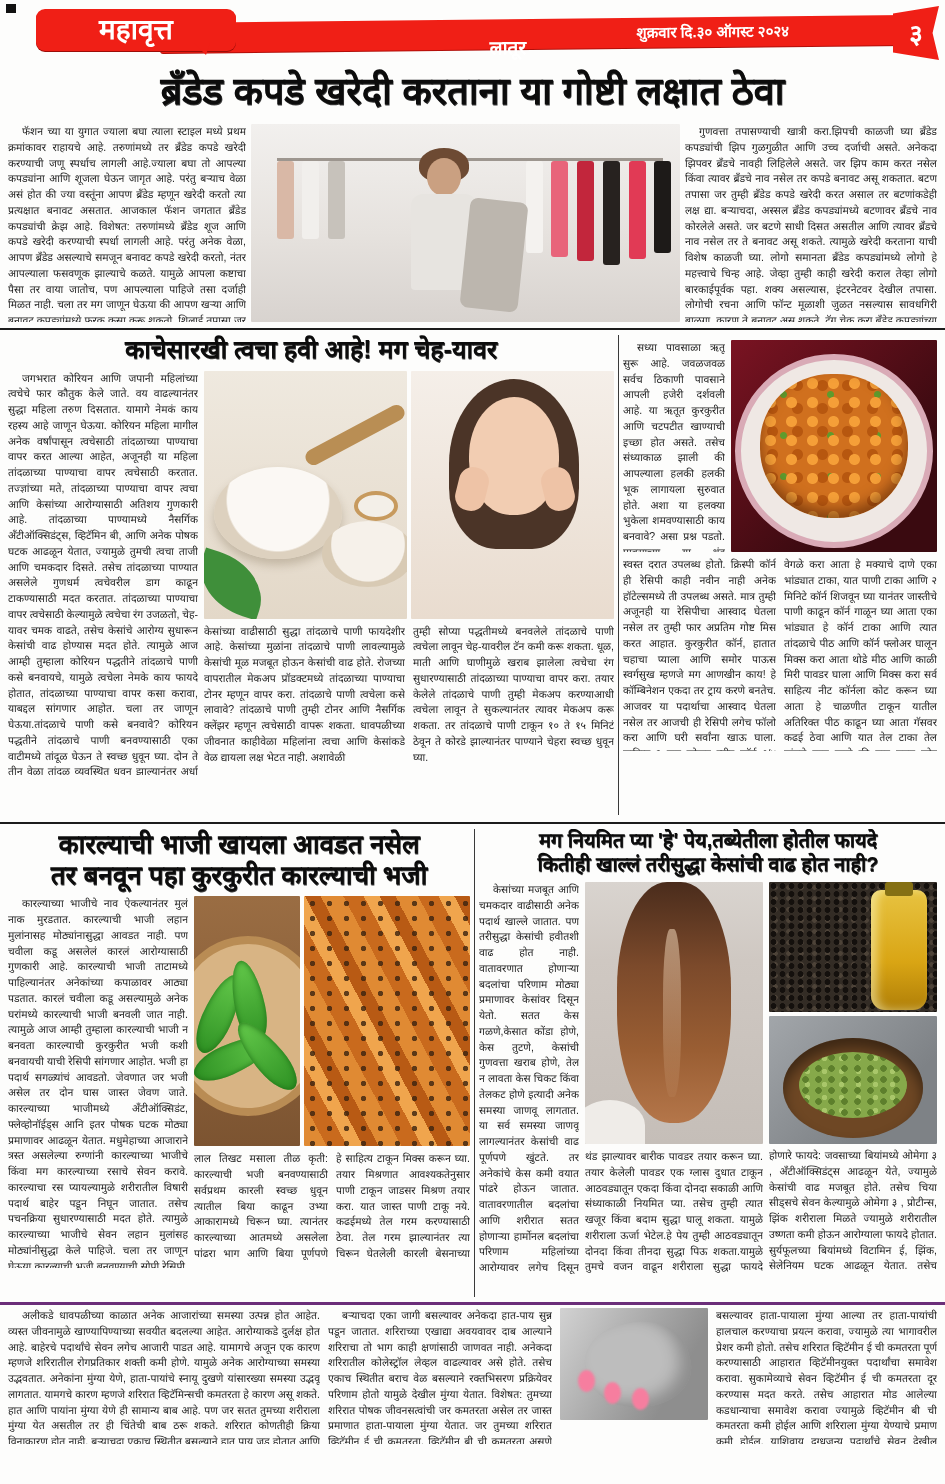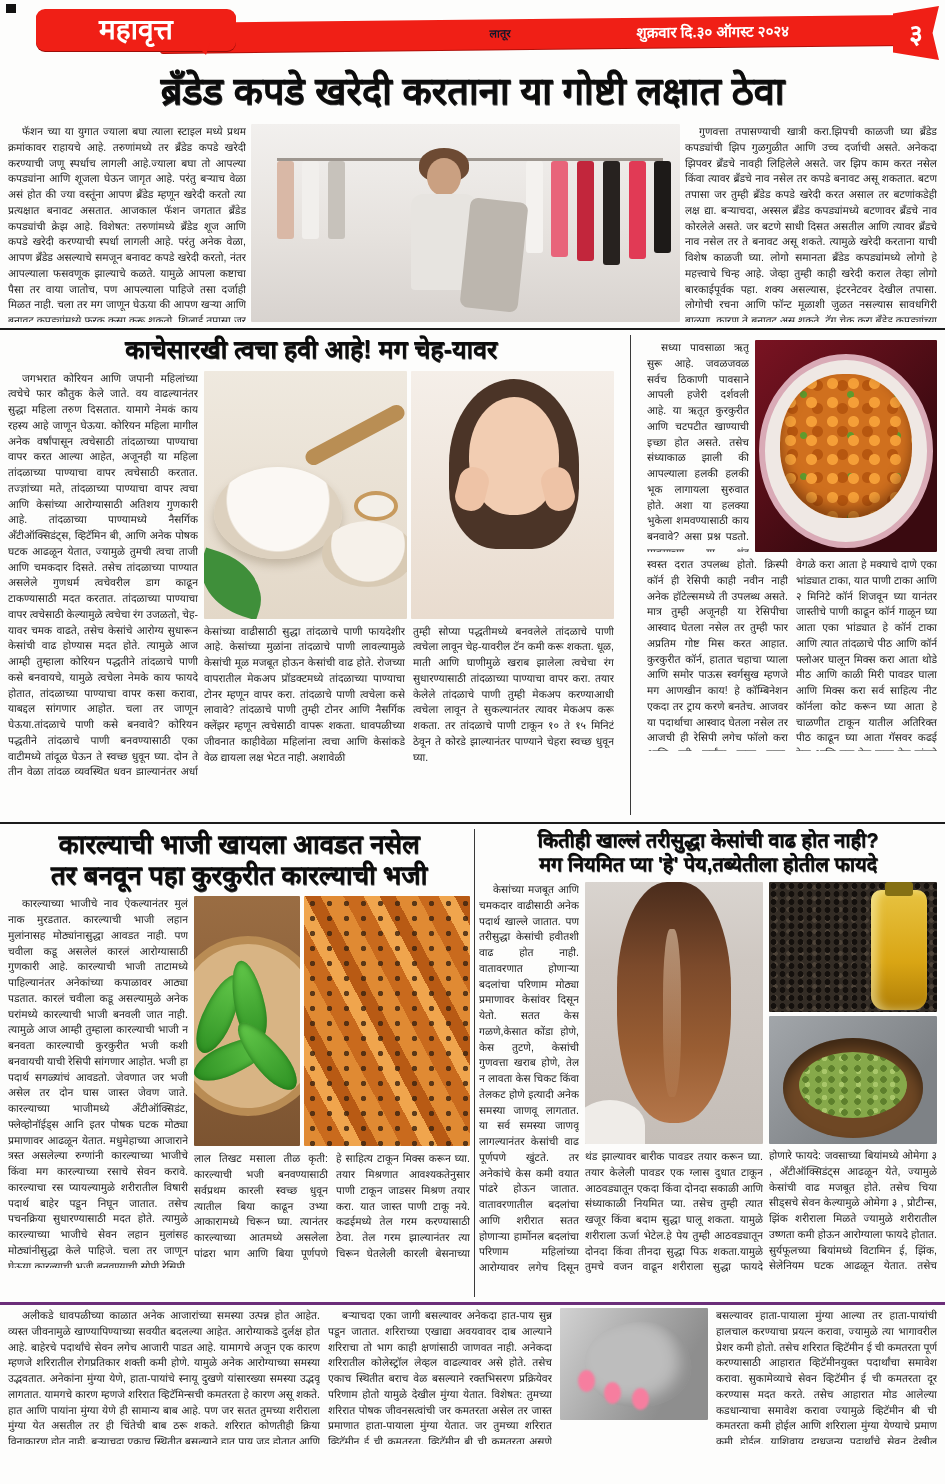--- a/index.html
+++ b/index.html
@@ -6,21 +6,21 @@
   html,body{background:#ffffff;}
   body{font-family:"Liberation Sans",sans-serif;}
   .page{position:relative;width:945px;height:1484px;background:#fdfdfc;overflow:hidden;margin:0 auto;}
 
   
   .masthead{position:relative;height:54px;margin:8px 10px 0;}
   .corner-mark{position:absolute;left:-4px;top:-4px;width:10px;height:9px;background:#111;}
   .ribbon-bar{position:absolute;left:150px;right:26px;top:11px;height:30px;background:#f01f16;transform:rotate(-0.6deg);border-radius:3px;box-shadow:0 1px 0 #b20f0a;}
   .name-box{position:absolute;left:26px;top:1px;width:200px;height:42px;background:#f01f16;border-radius:9px;color:#fff;font-size:28px;font-weight:800;text-align:center;line-height:42px;box-shadow:0 1px 0 #9c0d08;}
   .name-box:after{content:"";position:absolute;right:26px;bottom:-16px;border:12px solid transparent;border-top-color:#f01f16;border-right-width:4px;}
-  .edition{position:absolute;left:44%;top:6px;color:#0f172a;font-size:11px;font-weight:800;}
+  .edition{position:absolute;left:44%;top:15px;color:#ffffff;font-size:19px;font-weight:800;}
   .dateline{position:absolute;right:120px;top:4px;color:#fff;font-size:15px;font-weight:700;}
   .page-no{position:absolute;right:-4px;top:-2px;width:46px;height:54px;background:#f01f16;clip-path:polygon(0 14%,100% 0,86% 50%,100% 100%,0 86%);color:#fff;font-size:26px;font-weight:800;display:flex;align-items:center;justify-content:center;}
 
   
   .hl{font-weight:800;color:#0c0c0c;text-align:center;line-height:1.18;text-shadow:0.6px 0.6px 0 #3c3c3c;}
   .hl-main{font-size:38px;height:56px;line-height:54px;white-space:nowrap;overflow:hidden;margin-top:2px;}
   .hl2{font-size:25px;}
   .hl3{font-size:17.5px;}
   .hl4{font-size:26px;}
   .hl5{font-size:20px;}
@@ -30,21 +30,21 @@
   .bt{font-size:10.5px;line-height:1.5;text-align:justify;color:#1d1d1d;overflow:hidden;text-indent:14px;}
   .bt.noind{text-indent:0;}
 
   
   .hrule{border:0;border-top:2px solid #1c1c1c;margin:0;}
   .hrule-purple{border:0;border-top:3px solid #6b2e79;margin:0;}
   .vline{width:1px;background:#3a3a3a;}
 
   
   .sec1{display:flex;gap:5px;height:198px;margin:4px 8px 0;}
-  .row2{display:flex;gap:16px;height:480px;margin:5px 8px 7px;}
+  .row2{display:flex;gap:4px;height:480px;margin:5px 8px 7px;}
   .row3{display:flex;gap:4px;height:468px;margin:5px 8px 0;}
   .sec6{margin:3px 8px 0;}
 
   
   .ph{position:relative;overflow:hidden;border-radius:1px;background:#ddd;flex:none;}
   
   .ph-store{flex:1;background:linear-gradient(180deg,#f2f0ee 0%,#e6e2de 55%,#d8d3cf 100%);}
   .rackbar{position:absolute;left:6%;right:4%;top:34px;height:3px;background:#9d968f;}
   .cloth{position:absolute;top:37px;width:17px;height:78px;border-radius:3px;}
   .ph-store .head{position:absolute;left:176px;top:34px;width:34px;height:38px;border-radius:50%;background:#caa081;}
@@ -210,22 +210,22 @@
             <div class="col bt noind" style="flex:1;">लाल तिखट मसाला तीळ कृती: कारल्याची भजी बनवण्यासाठी सर्वप्रथम कारली स्वच्छ धुवून त्यातील बिया काढून उभ्या आकारामध्ये चिरून घ्या. त्यानंतर कारल्याच्या आतमध्ये असलेला पांढरा भाग आणि बिया पूर्णपणे काढून घ्या. भांड्यामध्ये मिठाचे पाणी घेऊन त्यात लिंबाचा रस पिळून मिक्स करून घ्या. या पाण्यात कारली ५ तास बुडवून ठेवा. त्यानंतर परातीत बेसन, तांदुळाचे पीठ, कॉर्नफ्लॉवर, हळद, हिंग, लाल तिखट मसाला, तीळ</div>
             <div class="col bt noind" style="flex:1;">हे साहित्य टाकून मिक्स करून घ्या. तयार मिश्रणात आवश्यकतेनुसार पाणी टाकून जाडसर मिश्रण तयार करा. यात जास्त पाणी टाकू नये. कढईमध्ये तेल गरम करण्यासाठी ठेवा. तेल गरम झाल्यानंतर त्या चिरून घेतलेली कारली बेसनाच्या पिठामध्ये व्यवस्थित बुडवून गरम तेलात सोडा. कारलं दोन्ही बाजूने व्यवस्थित भाजल्यानंतर काढून घ्या. तयार आहे कुरकुरीत कारल्याची भाजी. ही भाजी चवीला अजिबात कडू लागणार नाही.</div>
           </div>
         </div>
       </div>
     </section>
 
     <div class="vline"></div>
 
     <section style="flex:1;overflow:hidden;">
+      <div class="hl hl5">मग नियमित प्या 'हे' पेय,तब्येतीला होतील फायदे</div>
       <div class="hl hl5">कितीही खाल्लं तरीसुद्धा केसांची वाढ होत नाही?</div>
-      <div class="hl hl5">मग नियमित प्या 'हे' पेय,तब्येतीला होतील फायदे</div>
       <div style="display:flex;gap:6px;margin-top:6px;height:392px;">
         <div class="col bt" style="flex:0 0 100px;">केसांच्या मजबूत आणि चमकदार वाढीसाठी अनेक पदार्थ खाल्ले जातात. पण तरीसुद्धा केसांची हवीतशी वाढ होत नाही. वातावरणात होणाऱ्या बदलांचा परिणाम मोठ्या प्रमाणावर केसांवर दिसून येतो. सतत केस गळणे,केसात कोंडा होणे, केस तुटणे, केसांची गुणवत्ता खराब होणे, तेल न लावता केस चिकट किंवा तेलकट होणे इत्यादी अनेक समस्या जाणवू लागतात. या सर्व समस्या जाणवू लागल्यानंतर केसांची वाढ पूर्णपणे खुंटते. तर अनेकांचे केस कमी वयात पांढरे होऊन जातात. वातावरणातील बदलांचा आणि शरीरात सतत होणाऱ्या हार्मोनल बदलांचा परिणाम महिलांच्या आरोग्यावर लगेच दिसून येतो. यावर आज आम्ही तुम्हाला सोपा आणि प्रभावी पेय सांगणार आहोत. हे पेय प्यायल्यामुळे तुमच्या वाढीसोबतच शरीराची सुद्धा वाढ होईल. वाढीसाठी घरगुती गुणकारी पेय: वाढीसाठी कढईमध्ये चिया सीड्स व्यवस्थित भाजून घ्या. त्यानंतर त्यात बिया टाकून भाजा. नंतर त्यात सूर्यफुलाच्या बिया टाकून व्यवस्थित भाजून घ्या. शेवटी कढईमध्ये मखणा टाकून कुरकुरीत होईपर्यंत भाजा. त्यानंतर हे</div>
         <div style="flex:0 0 178px;display:flex;flex-direction:column;">
           <div class="ph ph-hair" style="height:262px;">
             <div class="hairfall"></div>
             <div class="hairshine"></div>
             <div class="shoulder"></div>
           </div>
           <div class="col bt noind" style="flex:1;margin-top:5px;">थंड झाल्यावर बारीक पावडर तयार करून घ्या. तयार केलेली पावडर एक ग्लास दुधात टाकून आठवड्यातून एकदा किंवा दोनदा सकाळी आणि संध्याकाळी नियमित प्या. तसेच तुम्ही त्यात खजूर किंवा बदाम सुद्धा घालू शकता. यामुळे शरीराला ऊर्जा भेटेल.हे पेय तुम्ही आठवड्यातून दोनदा किंवा तीनदा सुद्धा पिऊ शकता.यामुळे तुमचे वजन वाढून शरीराला सुद्धा फायदे होतील.केस, त्वचा आणि आरोग्यासाठी पेय प्यायल्याने शरीराला</div>
         </div>

